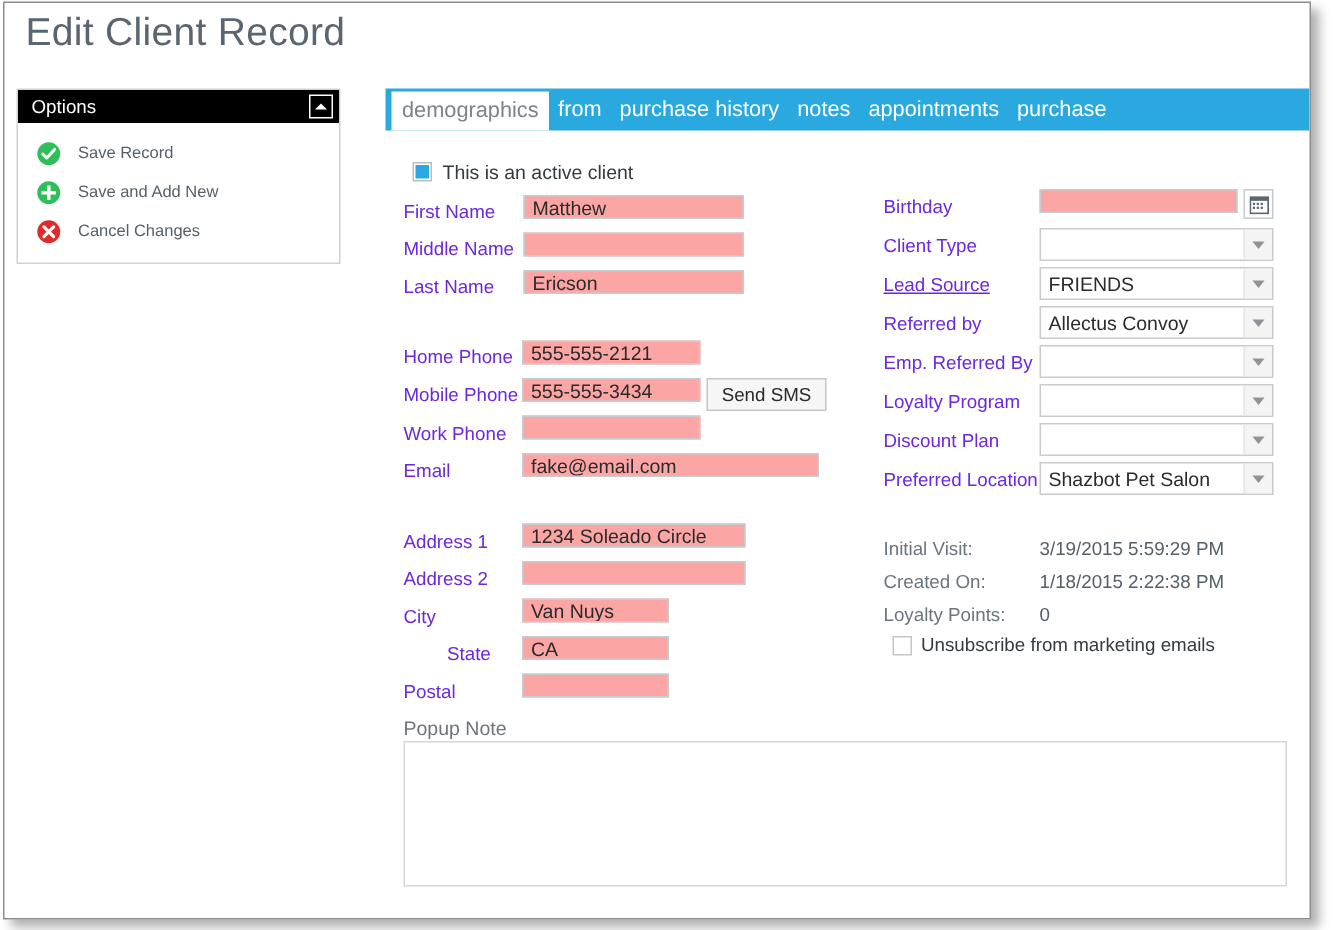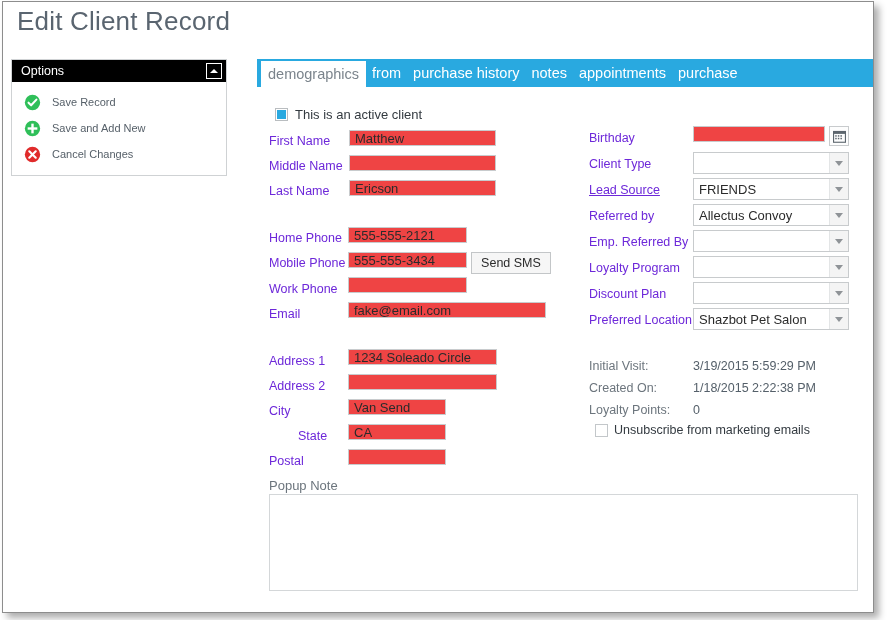--- a/index.html
+++ b/index.html
@@ -111,21 +111,21 @@
   }
 
   .lbl {
     font-size: 12.5px;
     color: #6d28d9;
     white-space: nowrap;
   }
   .field {
     position: absolute;
     border: 1px solid #c8cbcd;
-    background: #ef4444;
+    background: #fca5a5;
     box-sizing: border-box;
     height: 16px;
     font-size: 13px;
     color: #2b2b2b;
     padding: 0 0 0 5px;
     display: flex;
     align-items: center;
     white-space: nowrap;
     overflow: hidden;
   }
@@ -340,21 +340,21 @@
   <div class="lbl abs" style="left:266px; top:305px;">Email</div>
   <div class="field" style="left:345px; top:300px; width:198px;">fake@email.com</div>
 
   <div class="lbl abs" style="left:266px; top:352px;">Address 1</div>
   <div class="field" style="left:345px; top:347px; width:149px;">1234 Soleado Circle</div>
 
   <div class="lbl abs" style="left:266px; top:377px;">Address 2</div>
   <div class="field" style="left:345px; top:372px; width:149px;"></div>
 
   <div class="lbl abs" style="left:266px; top:402px;">City</div>
-  <div class="field" style="left:345px; top:397px; width:98px;">Van Send</div>
+  <div class="field" style="left:345px; top:397px; width:98px;">Van Nuys</div>
 
   <div class="lbl abs" style="left:266px; top:427px;margin-left:29px;">State</div>
   <div class="field" style="left:345px; top:422px; width:98px;">CA</div>
 
   <div class="lbl abs" style="left:266px; top:452px;">Postal</div>
   <div class="field" style="left:345px; top:447px; width:98px;"></div>
 
   <div id="popup-note-label">Popup Note</div>
   <div id="popup-note"></div>
 

